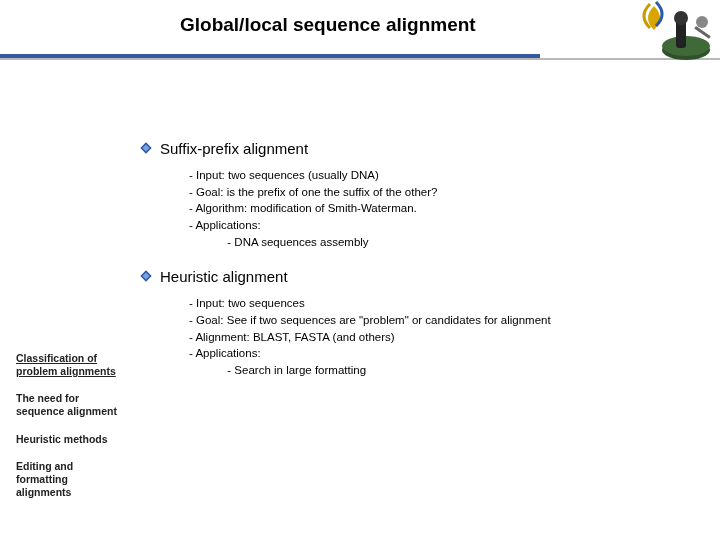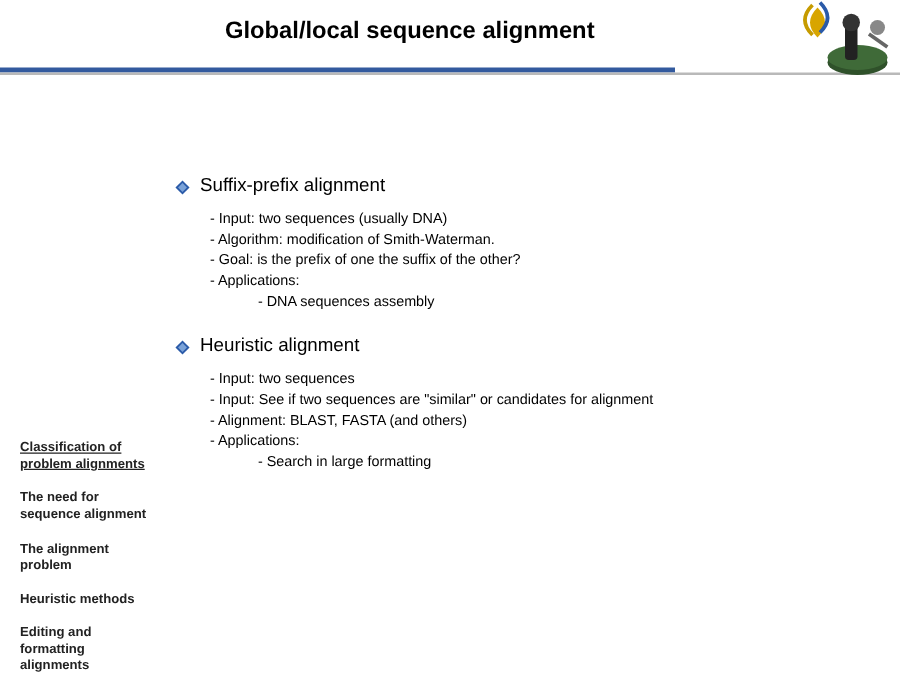--- a/index.html
+++ b/index.html
@@ -4,23 +4,23 @@
 <style>
   * { margin: 0; padding: 0; box-sizing: border-box; }
   html, body { width: 720px; height: 540px; background: #fff; font-family: Verdana, Geneva, sans-serif; color: #000; overflow: hidden; }
   .slide { position: relative; width: 720px; height: 540px; }
   .title { position: absolute; top: 14px; left: 180px; font-size: 19px; font-weight: bold; font-family: "Trebuchet MS", Verdana, sans-serif; }
   .rule-blue { position: absolute; top: 54px; left: 0; width: 540px; height: 4px; background: #335a9e; }
   .rule-gray { position: absolute; top: 58px; left: 0; width: 720px; height: 2px; background: #b9b9b9; }
   .logo { position: absolute; top: 0; right: 6px; width: 80px; height: 72px; }
   .content { position: absolute; top: 140px; left: 140px; right: 30px; }
   .section { margin-bottom: 18px; }
-  .sec-head { display: flex; align-items: center; gap: 8px; font-size: 15px; font-family: Verdana, sans-serif; margin-bottom: 10px; }
+  .sec-head { display: flex; align-items: flex-start; gap: 8px; font-size: 15px; font-family: Verdana, sans-serif; margin-bottom: 10px; }
   .bullet-icon { width: 12px; height: 12px; display: inline-block; flex-shrink: 0; }
-  .sub { margin-left: 28px; font-size: 11.5px; line-height: 1.45; font-family: Verdana, sans-serif; }
+  .sub { margin-left: 49px; font-size: 11.5px; line-height: 1.45; font-family: Verdana, sans-serif; }
   .sub div { white-space: pre; }
   .sidebar { position: absolute; left: 16px; top: 352px; width: 110px; font-size: 10.5px; font-family: "Trebuchet MS", Verdana, sans-serif; font-weight: bold; color: #222; }
   .sidebar .item { margin-bottom: 14px; line-height: 1.25; }
   .sidebar .item.active { text-decoration: underline; }
 </style>
 </head>
 <body>
 
 <div class="slide">
 
@@ -49,49 +49,48 @@
         <span class="bullet-icon">
           <svg viewBox="0 0 12 12" width="12" height="12">
             <rect x="2" y="2" width="8" height="8" fill="#2a5aa8" transform="rotate(45 6 6)"></rect>
             <rect x="3.5" y="3.5" width="5" height="5" fill="#7aa2d8" transform="rotate(45 6 6)"></rect>
           </svg>
         </span>
         <span>Suffix-prefix alignment</span>
       </div>
       <div class="sub">
         <div>- Input: two sequences (usually DNA)</div>
+        <div>- Goal: is the prefix of one the suffix of the other?</div>
         <div>- Algorithm: modification of Smith-Waterman.</div>
-        <div>- Goal: is the prefix of one the suffix of the other?</div>
         <div>- Applications:</div>
         <div>            - DNA sequences assembly</div>
       </div>
     </div>
 
     <div class="section">
       <div class="sec-head">
         <span class="bullet-icon">
           <svg viewBox="0 0 12 12" width="12" height="12">
             <rect x="2" y="2" width="8" height="8" fill="#2a5aa8" transform="rotate(45 6 6)"></rect>
             <rect x="3.5" y="3.5" width="5" height="5" fill="#7aa2d8" transform="rotate(45 6 6)"></rect>
           </svg>
         </span>
         <span>Heuristic alignment</span>
       </div>
       <div class="sub">
         <div>- Input: two sequences</div>
-        <div>- Input: See if two sequences are "similar" or candidates for alignment</div>
+        <div>- Goal: See if two sequences are "problem" or candidates for alignment</div>
         <div>- Alignment: BLAST, FASTA (and others)</div>
         <div>- Applications:</div>
         <div>            - Search in large formatting</div>
       </div>
     </div>
 
   </div>
 
   <div class="sidebar">
     <div class="item active">Classification of problem alignments</div>
     <div class="item">The need for sequence alignment</div>
-    <div class="item">The alignment problem</div>
     <div class="item">Heuristic methods</div>
     <div class="item">Editing and formatting alignments</div>
   </div>
 
 </div>
 
 </body></html>

